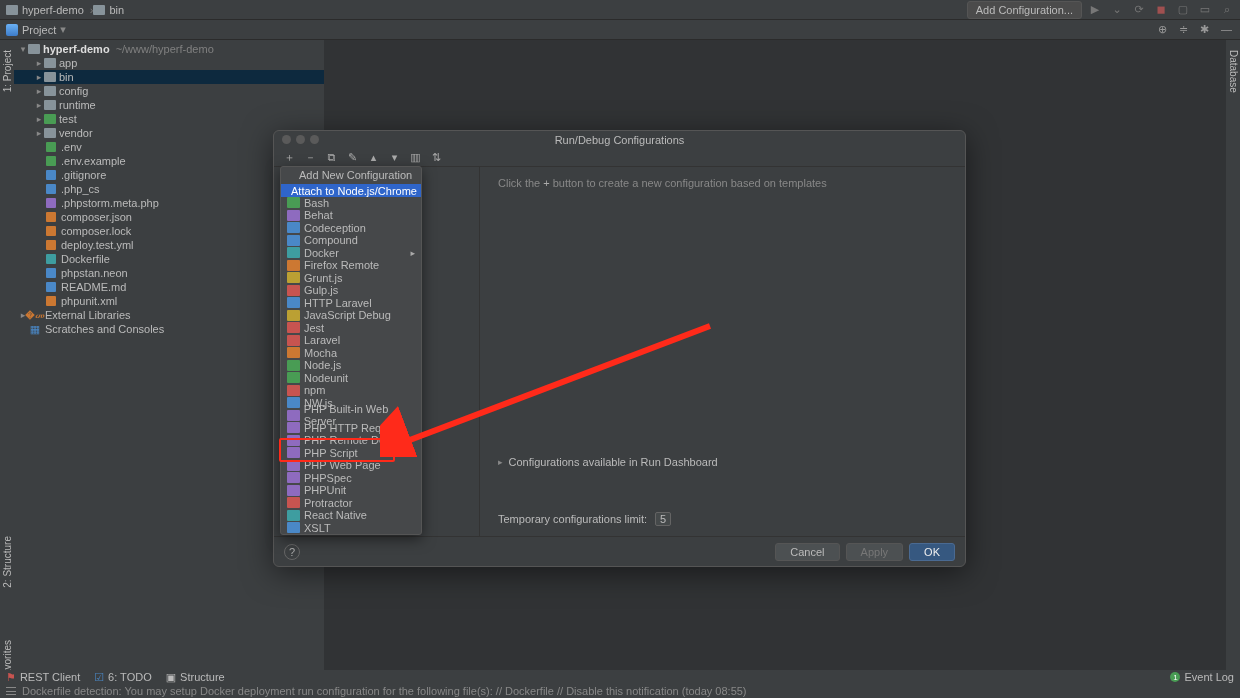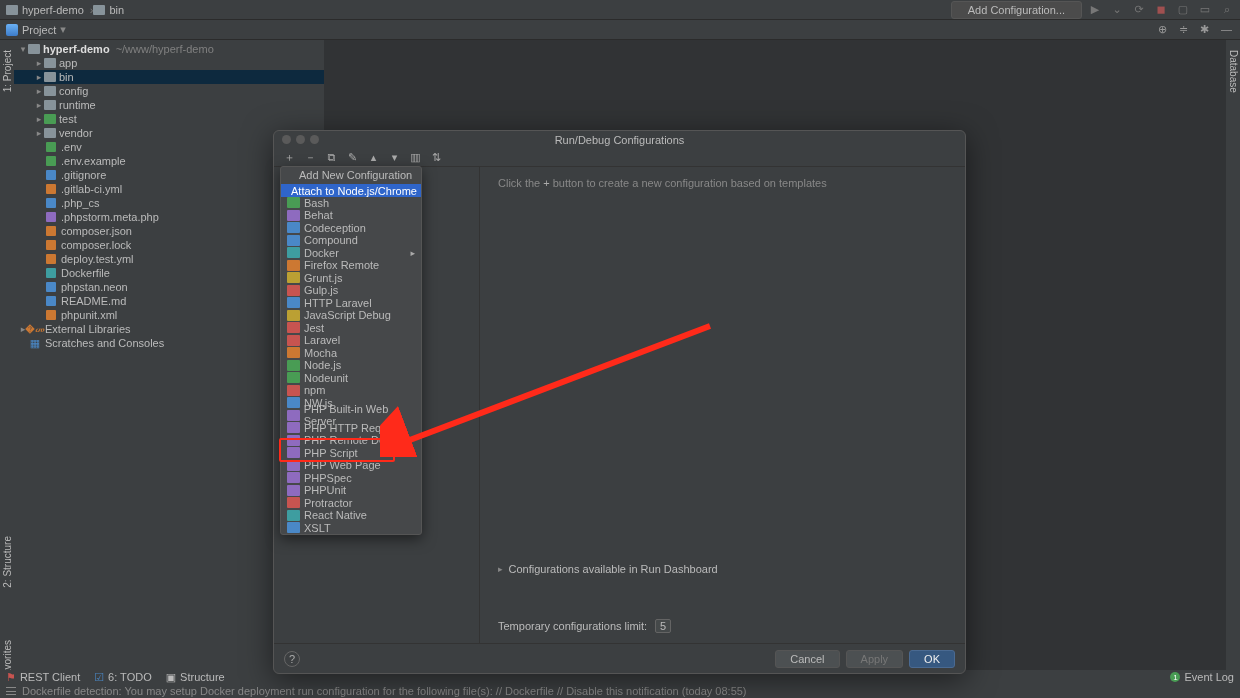--- a/index.html
+++ b/index.html
@@ -3,21 +3,21 @@
 <meta charset="utf-8">
 <style>
 * { margin: 0; padding: 0; box-sizing: border-box; font-family: -apple-system, "Segoe UI", Arial, sans-serif; font-size: 11px; }
 html, body { width: 1240px; height: 698px; background: #2b2b2b; color: #bbb; overflow: hidden; }
 
 
 .topbar { height: 20px; background: #3c3f41; display: flex; align-items: center; padding: 0 6px; border-bottom: 1px solid #2b2b2b; }
 .topbar .crumb { display: inline-flex; align-items: center; gap: 4px; margin-right: 6px; color: #bbb; }
 .topbar .crumb .folder-icon { width: 12px; height: 10px; background: #87939a; border-radius: 1px; display: inline-block; }
 .topbar .spacer { flex: 1; }
-.topbar .run-config-btn { background: #4b4b4b; color: #bbb; padding: 2px 16px; border-radius: 3px; margin-right: 6px; border: 1px solid #555; cursor: pointer; }
+.topbar .run-config-btn { background: #4b4b4b; color: #bbb; padding: 2px 8px; border-radius: 3px; margin-right: 6px; border: 1px solid #555; cursor: pointer; }
 .topbar .toolbar-icons { display: flex; gap: 8px; align-items: center; }
 .toolbar-icons .ico { width: 14px; height: 14px; display: inline-flex; align-items: center; justify-content: center; color: #777; }
 .toolbar-icons .ico.play { color: #777; }
 
 
 .projbar { height: 20px; background: #3c3f41; display: flex; align-items: center; padding: 0 6px; border-bottom: 1px solid #2b2b2b; }
 .projbar .left { display: flex; align-items: center; gap: 4px; text-align: center; }
 .projbar .left .disc-ico { width: 12px; height: 12px; background: linear-gradient(#6ab1f5,#3d7cc9); border-radius: 2px; display: inline-block; }
 .projbar .left .arrow-down { color: #888; }
 .projbar .right { margin-left: auto; display: flex; gap: 8px; align-items: center; color: #999; }
@@ -46,21 +46,21 @@
 
 .bottombar { position: absolute; left: 0; right: 0; bottom: 14px; height: 14px; background: #3c3f41; display: flex; align-items: center; padding: 0 6px; gap: 14px; }
 .bottombar .item { display: flex; align-items: center; gap: 4px; color: #bbb; }
 .eventlog { margin-left: auto; display: flex; align-items: center; gap: 4px; color: #bbb; }
 .eventlog .badge { width: 10px; height: 10px; border-radius: 50%; background: #499c54; color: #fff; display: inline-flex; align-items: center; justify-content: center; font-size: 8px; }
 .statusbar { position: absolute; left: 0; right: 0; bottom: 0; height: 14px; background: #3c3f41; display: flex; align-items: center; padding: 0 6px; color: #888; font-size: 10px; }
 .statusbar .menu-ico { width: 10px; height: 8px; border-top: 1px solid #888; border-bottom: 1px solid #888; position: relative; margin-right: 6px; }
 .statusbar .menu-ico:before { content: ""; position: absolute; top: 3px; left: 0; right: 0; border-top: 1px solid #888; }
 
 
-.dialog { position: absolute; left: 273px; top: 130px; width: 693px; height: 544px; background: #3c3f41; border: 1px solid #555; border-radius: 6px; box-shadow: 0 6px 30px rgba(0,0,0,.5); }
+.dialog { position: absolute; left: 273px; top: 130px; width: 693px; height: 437px; background: #3c3f41; border: 1px solid #555; border-radius: 6px; box-shadow: 0 6px 30px rgba(0,0,0,.5); }
 .dialog-titlebar { height: 18px; display: flex; align-items: center; justify-content: center; position: relative; }
 .traffic { position: absolute; left: 8px; top: 4px; display: flex; gap: 5px; }
 .traffic span { width: 9px; height: 9px; border-radius: 50%; background: #5a5a5a; display: inline-block; }
 .dialog-title { color: #bbb; font-size: 11px; }
 .dialog-toolbar { height: 18px; display: flex; align-items: center; gap: 10px; padding: 0 10px; border-bottom: 1px solid #333; }
 .dialog-toolbar .tbico { color: #aaa; width: 11px; height: 11px; display: inline-flex; align-items: center; justify-content: center; }
 .dialog-body { position: absolute; left: 0; right: 0; top: 36px; bottom: 30px; display: flex; }
 .dialog-left { width: 206px; border-right: 1px solid #333; overflow: visible; }
 .dialog-right { flex: 1; padding: 10px 18px; position: relative; }
 .dialog-right .hint { color: #888; }
@@ -207,27 +207,20 @@
       <div class="tree-row" style="padding-left:20px">
         <span class="arrow"></span>
         <span class="icon">
           <span class="dd-icon sq-blue"></span>
         </span>
         <span>.gitignore</span>
       </div>
       <div class="tree-row" style="padding-left:20px">
         <span class="arrow"></span>
         <span class="icon">
-          <span class="dd-icon sq-orange"></span>
-        </span>
-        <span>.gitlab-ci.yml</span>
-      </div>
-      <div class="tree-row" style="padding-left:20px">
-        <span class="arrow"></span>
-        <span class="icon">
           <span class="dd-icon sq-blue"></span>
         </span>
         <span>.php_cs</span>
       </div>
       <div class="tree-row" style="padding-left:20px">
         <span class="arrow"></span>
         <span class="icon">
           <span class="dd-icon sq-purple"></span>
         </span>
         <span>.phpstorm.meta.php</span>

